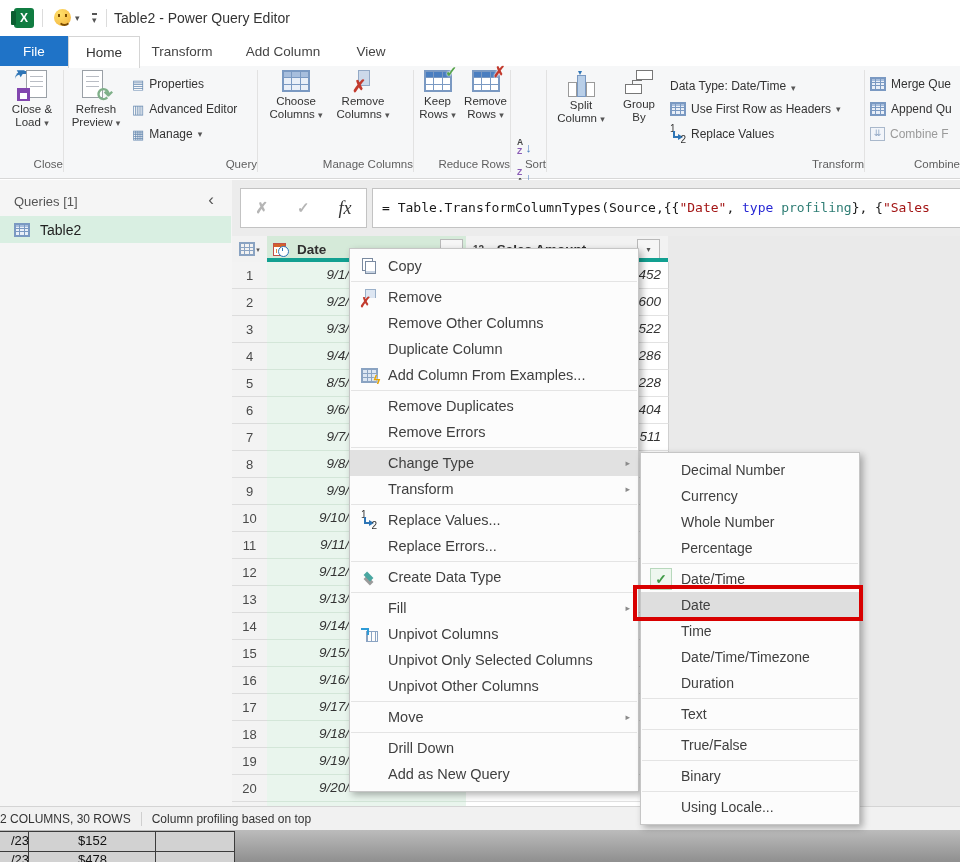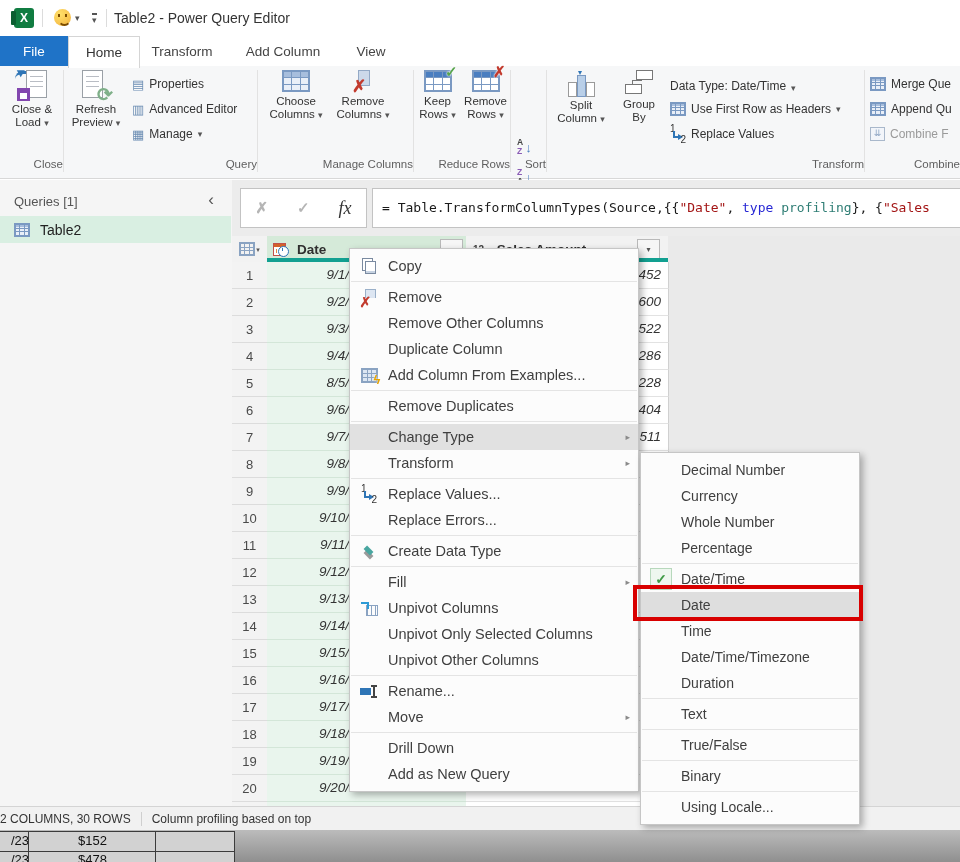--- a/index.html
+++ b/index.html
@@ -661,20 +661,24 @@
       <span class="mi-ico">
           <span class="ac-ico"></span>
         </span>
       <span class="mi-label">Add Column From Examples...</span>
       </div>
     <div class="msep"></div>
     <div class="mi">
       <span class="mi-ico"></span>
         <span class="mi-label">Remove Duplicates</span>
       </div>
+    <div class="mi">
+      <span class="mi-ico"></span>
+        <span class="mi-label">Remove Errors</span>
+      </div>
     <div class="msep"></div>
     <div class="mi hl">
       <span class="mi-ico"></span>
         <span class="mi-label">Change Type</span>
       <span class="mi-arrow">▸</span>
       </div>
     <div class="mi">
       <span class="mi-ico"></span>
         <span class="mi-label">Transform</span>
       <span class="mi-arrow">▸</span>
@@ -716,28 +720,20 @@
     <div class="mi">
       <span class="mi-ico"></span>
         <span class="mi-label">Unpivot Only Selected Columns</span>
       </div>
     <div class="mi">
       <span class="mi-ico"></span>
         <span class="mi-label">Unpivot Other Columns</span>
       </div>
     <div class="msep"></div>
     <div class="mi">
-      <span class="mi-ico">
-          <span class="rnm-ico">
-            <span class="cur"></span>
-          </span>
-        </span>
-      <span class="mi-label">Rename...</span>
-      </div>
-    <div class="mi">
       <span class="mi-ico"></span>
         <span class="mi-label">Move</span>
       <span class="mi-arrow">▸</span>
       </div>
     <div class="msep"></div>
     <div class="mi">
       <span class="mi-ico"></span>
         <span class="mi-label">Drill Down</span>
       </div>
     <div class="mi">

